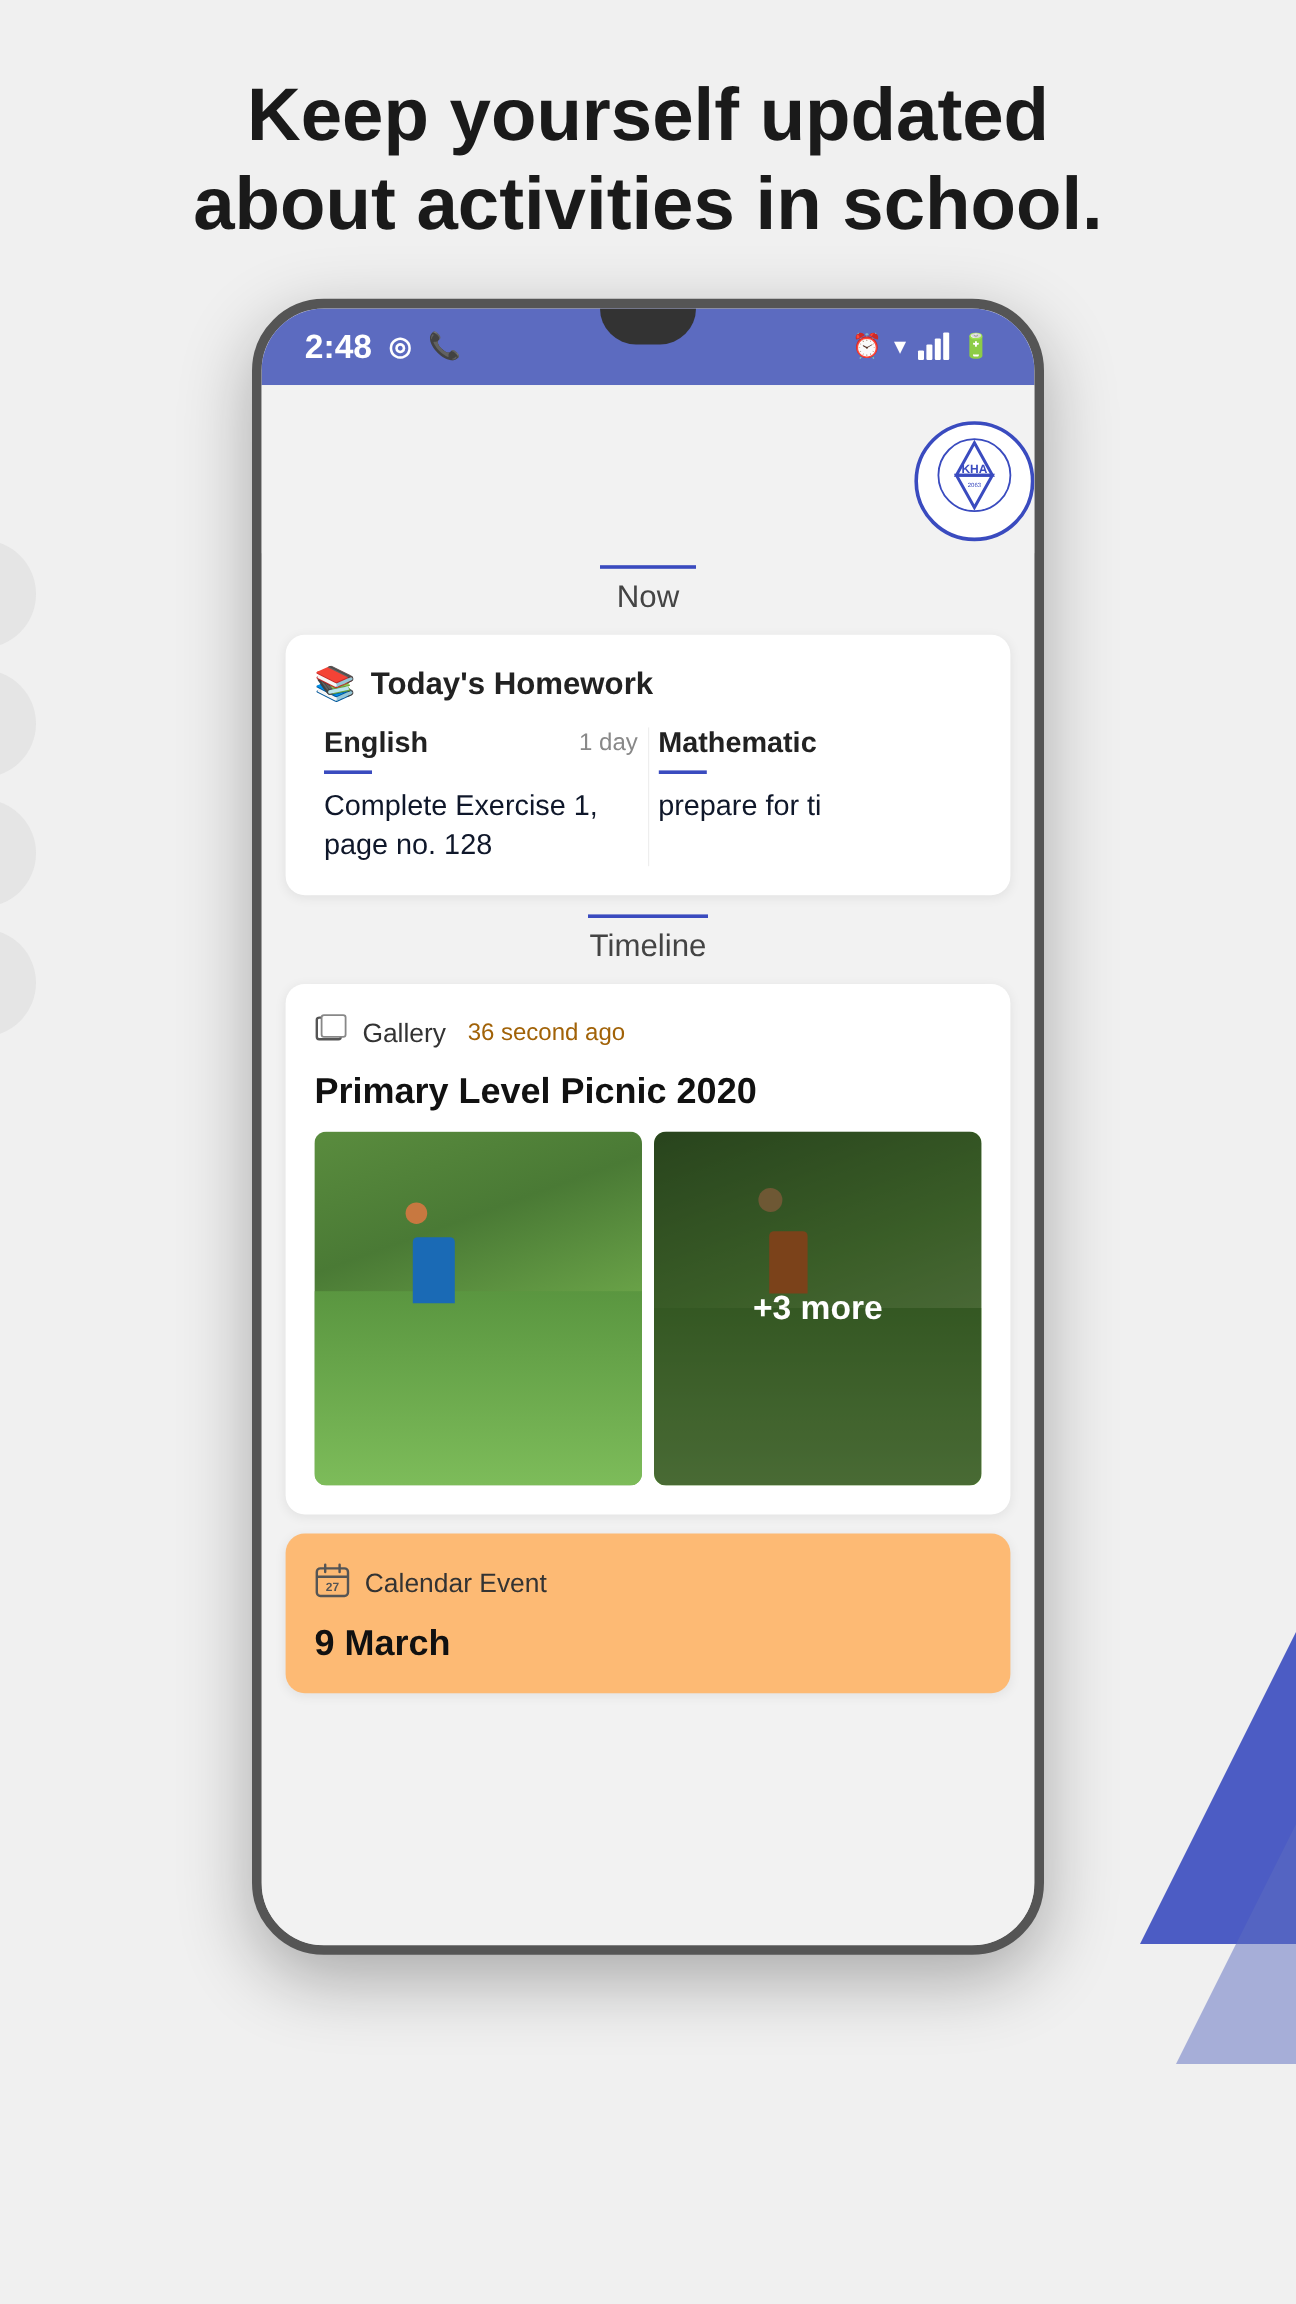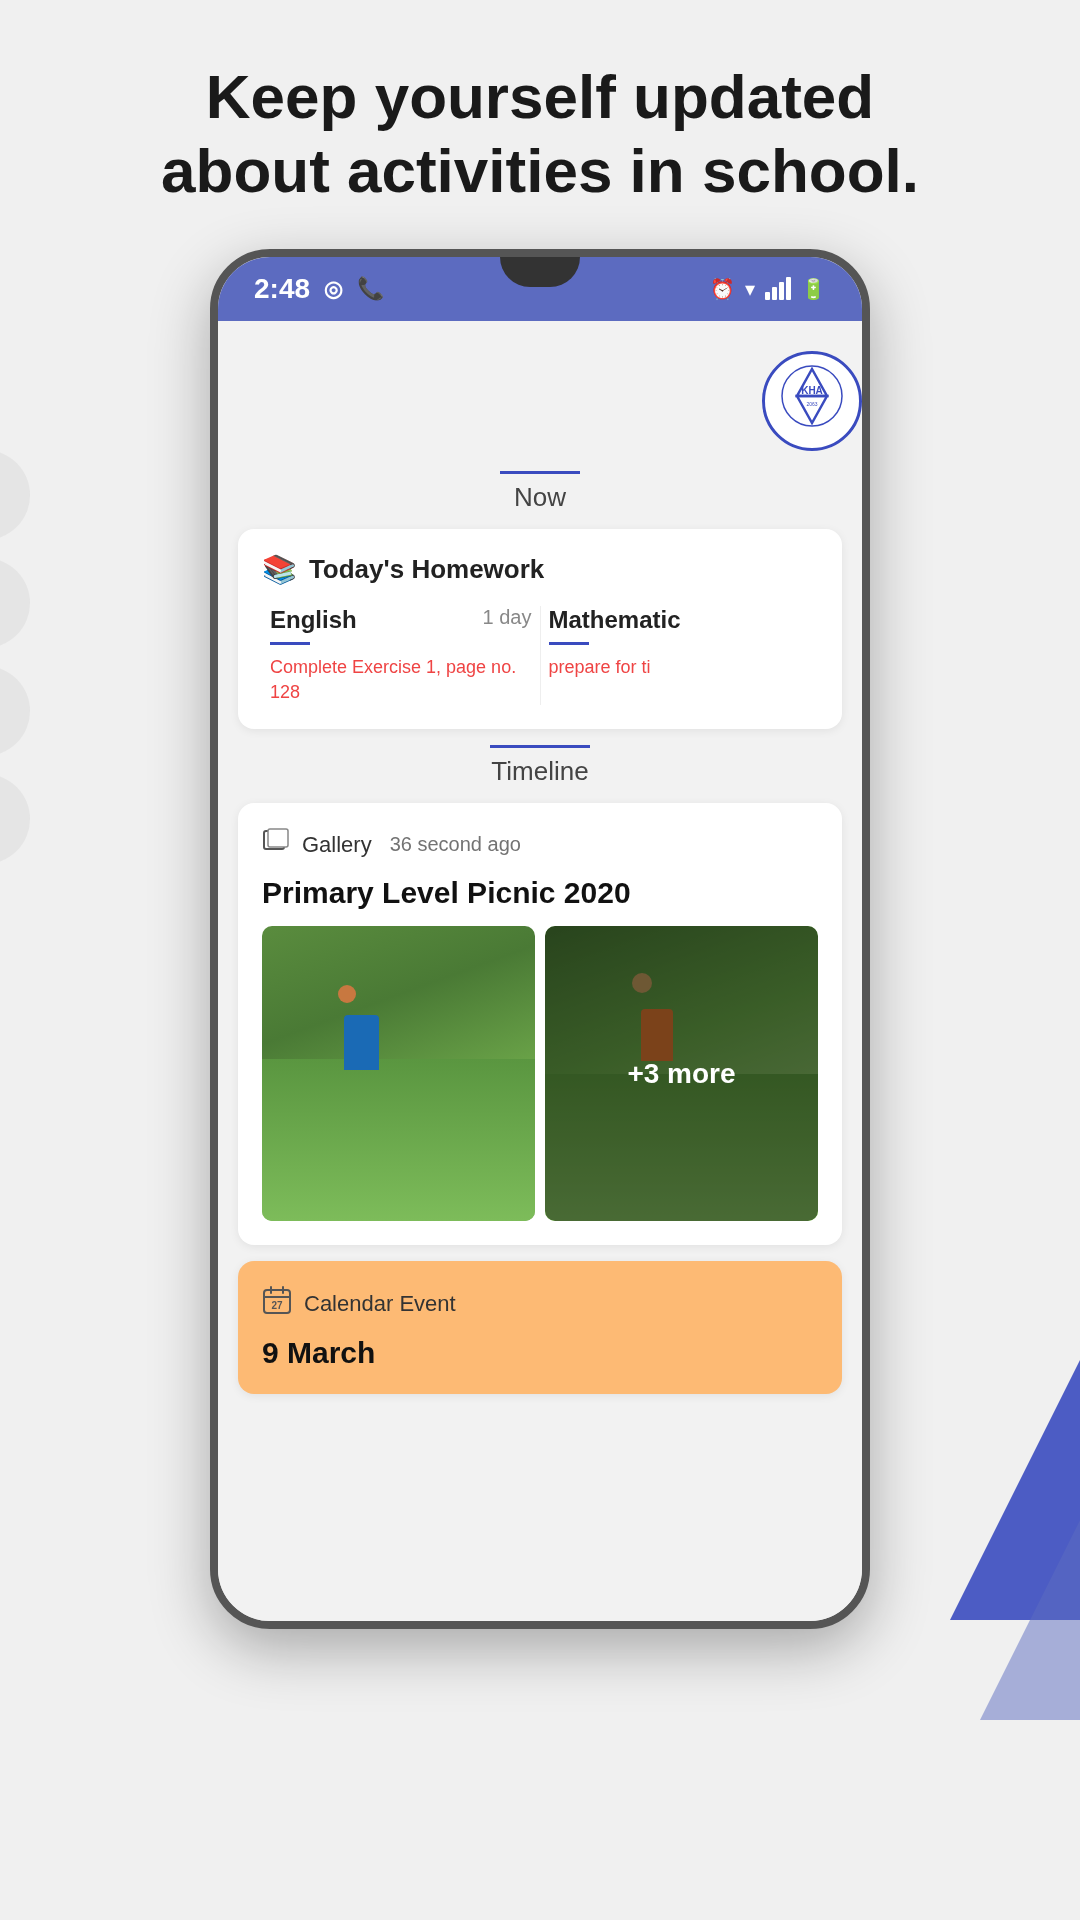--- a/index.html
+++ b/index.html
@@ -199,41 +199,41 @@
       flex: 1;
       padding: 0 8px;
       border-right: 1px solid #eee;
     }
     .subject-col:last-child {
       border-right: none;
     }
     .subject-header {
       display: flex;
       justify-content: space-between;
-      align-items: flex-start;
+      align-items: center;
       margin-bottom: 8px;
     }
     .subject-name {
       font-size: 24px;
       font-weight: 700;
       color: #222;
     }
     .subject-underline {
       width: 40px;
       height: 3px;
       background: #3a4bbf;
       margin: 4px 0 10px;
     }
     .subject-days {
       font-size: 20px;
       color: #888;
     }
     .subject-desc {
-      font-size: 18px;
-      color: #ef4444;
+      font-size: 24px;
+      color: #0f172a;
       line-height: 1.4;
     }
 
     
     .timeline-tab {
       display: flex;
       flex-direction: column;
       align-items: center;
       margin: 10px 0;
     }
@@ -259,21 +259,21 @@
       font-size: 26px;
       color: #555;
     }
     .gallery-title-text {
       font-size: 22px;
       color: #333;
       font-weight: 500;
     }
     .gallery-time {
       font-size: 20px;
-      color: #737373;
+      color: #a16207;
       margin-left: 6px;
     }
     .gallery-event-title {
       font-size: 30px;
       font-weight: 700;
       color: #111;
       margin-bottom: 16px;
     }
     .gallery-images {
       display: flex;

